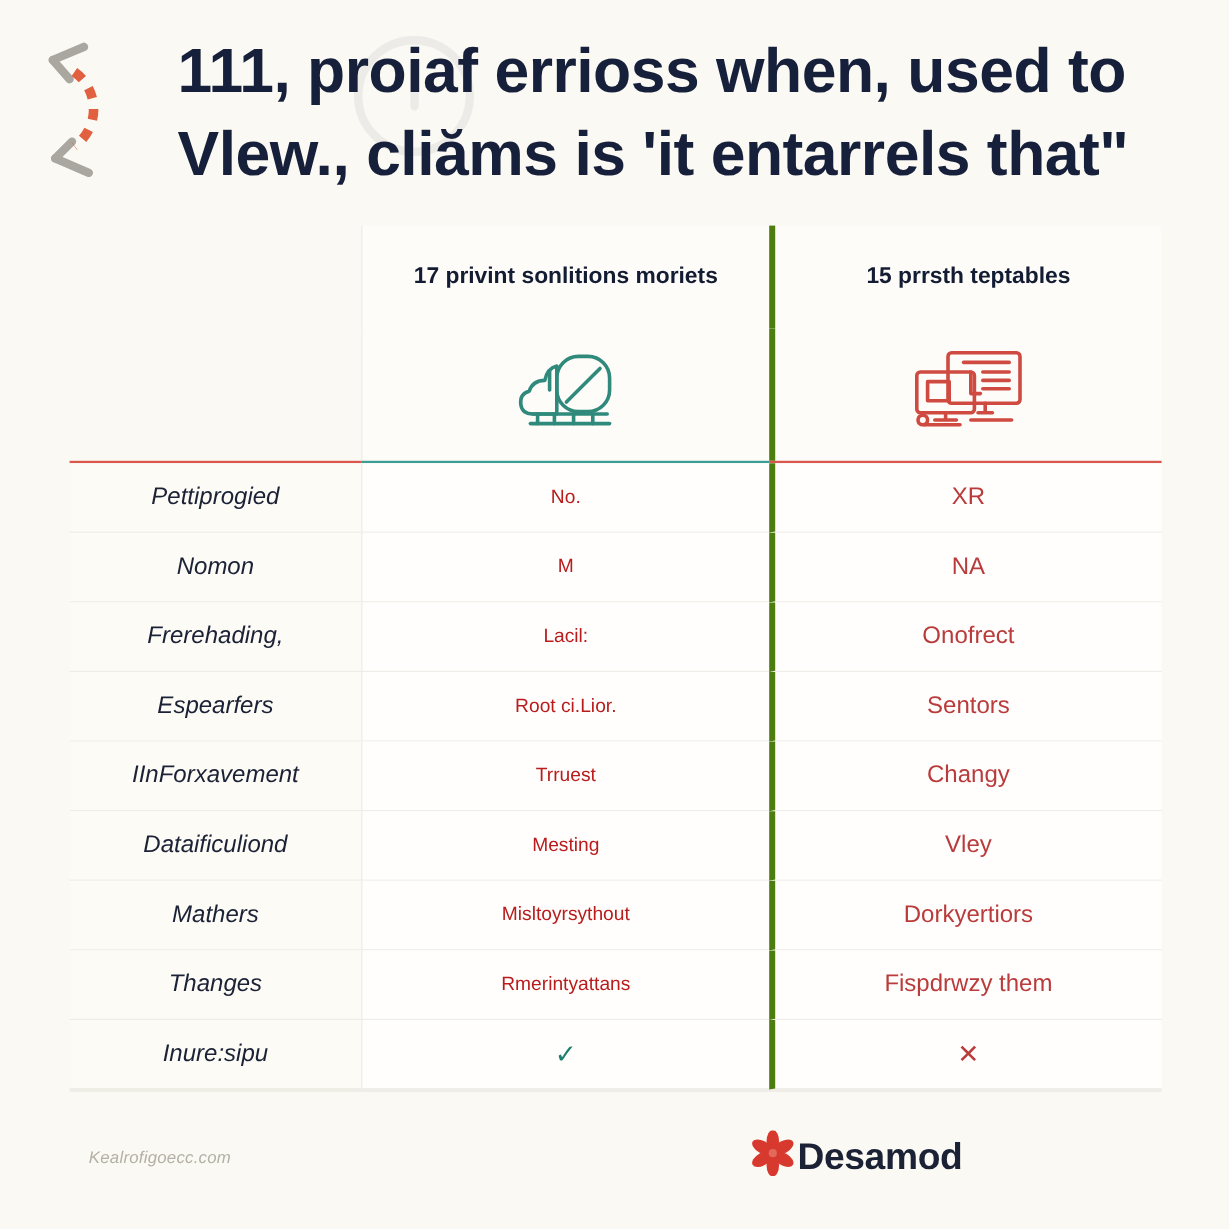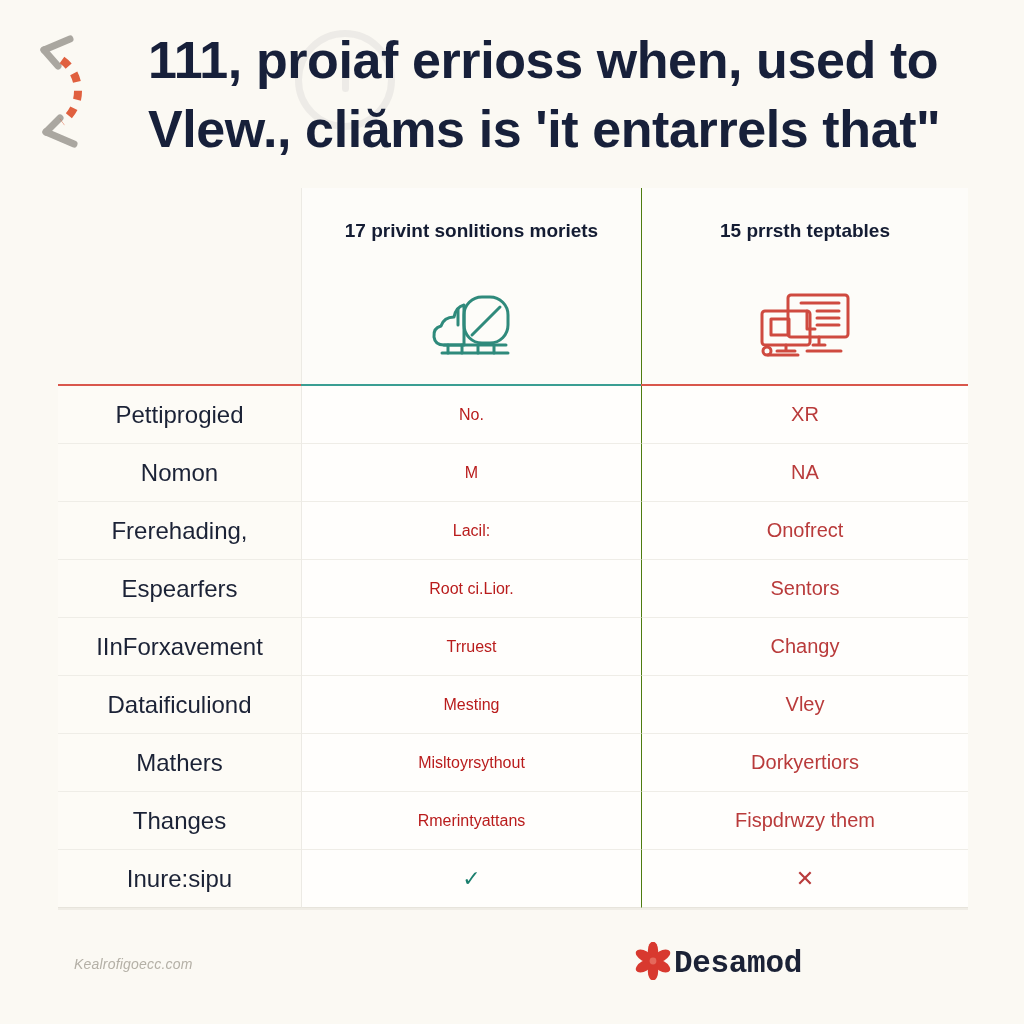--- a/index.html
+++ b/index.html
@@ -102,39 +102,40 @@
     box-sizing: border-box;
     display: flex;
     align-items: center;
     justify-content: center;
     text-align: right;
   }
 
   .c-label {
     width: 243px;
     background: #fdfbf6;
-    font-size: 24px;
+    font-size: 20px;
     color: #1b2236;
     padding: 0 10px;
+    font-style: italic;
   }
   .c-a {
     width: 340px;
     background: #fffefc;
     color: #b91c1c;
     font-size: 16px;
     padding: 0 10px;
     border-left: 1px solid #eceae4;
   }
   .c-b {
     width: 327px;
     background: #fffefc;
     color: #b93b3b;
     font-size: 20px;
     padding: 0 10px;
-    border-left: 1px solid #4d7c0f;
+    border-left: 5px solid #4d7c0f;
   }
 
   
   .head-row .cell {
     height: 86px;
     align-items: center;
   }
   .head-row .c-label {
     background: #fbf9f3;
     border-left: none;
@@ -205,21 +206,20 @@
     letter-spacing: 0.2px;
   }
 
   .brand {
     position: absolute;
     right: 58px;
     top: 14px;
     display: flex;
     align-items: center;
     gap: 2px;
-    font-family: Liberation Mono, monospace;
   }
   .brand-name {
     font-size: 31px;
     font-weight: 700;
     color: #1b2236;
     letter-spacing: -0.3px;
   }
 
   .check-glyph { font-size: 22px; color: #1b7f6e; line-height: 1; }
   .x-glyph     { font-size: 22px; color: #b93b3b; line-height: 1; }

